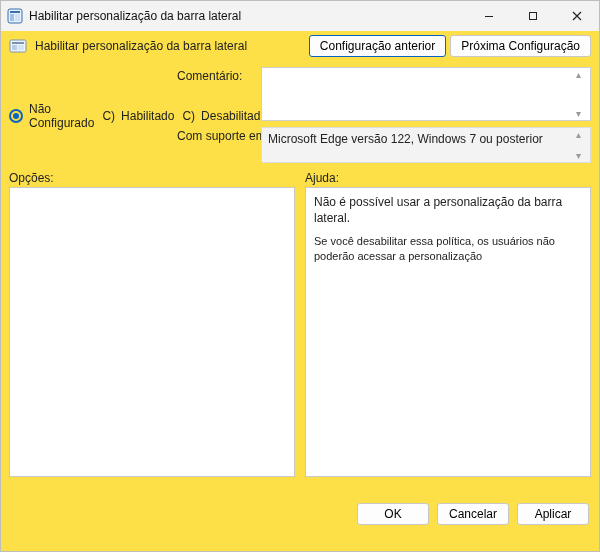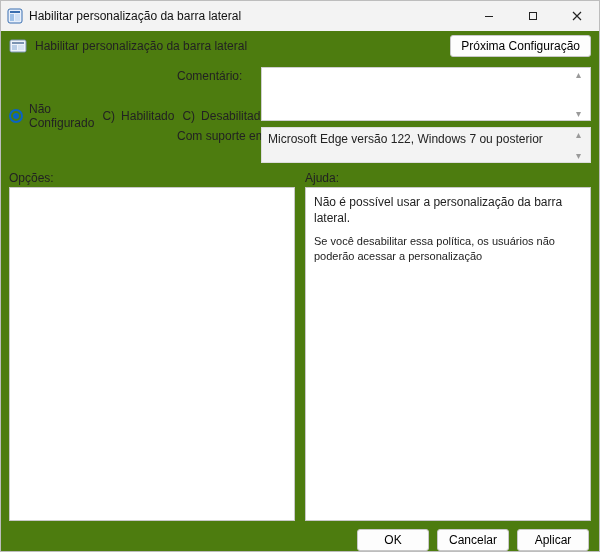--- a/index.html
+++ b/index.html
@@ -8,21 +8,21 @@
     font-family: "Segoe UI", Tahoma, sans-serif;
     font-size: 12px;
     background: #f0f0f0;
     width: 600px;
     height: 552px;
     overflow: hidden;
   }
   .window {
     width: 600px;
     height: 552px;
-    background: #4d7c0f;
+    background: #fde047;
     border: 1px solid #bdbdbd;
     display: flex;
     flex-direction: column;
   }
   .titlebar {
     height: 30px;
     display: flex;
     align-items: center;
     padding: 0 0 0 6px;
     background: #f3f3f3;
@@ -125,36 +125,36 @@
     grid-template-columns: 1fr 1fr;
     gap: 10px;
     padding: 8px;
     flex: 1;
     min-height: 0;
   }
   .panel-label { margin-bottom: 2px; color: #222; }
   .panel-box {
     background: #fff;
     border: 1px solid #c8c8c8;
-    height: 334px;
+    height: 290px;
     padding: 6px 8px;
     overflow: hidden;
     font-size: 12px;
     line-height: 1.35;
     color: #222;
   }
   .panel-box.options { }
   .panel-box p { margin: 0 0 8px 0; }
   .panel-box .lead { font-weight: 400; }
   .panel-box .small { font-size: 11px; }
   .footer {
     display: flex;
     justify-content: flex-end;
     gap: 8px;
-    padding: 8px 10px 0 10px;
+    padding: 8px 10px 26px 10px;
   }
   .footer .btn { min-width: 72px; }
 </style>
 </head>
 <body>
 
 <div class="window">
 
   <div class="titlebar">
     <span class="app-icon">
@@ -187,20 +187,21 @@
     <span class="icon">
       <svg viewBox="0 0 18 18" width="18" height="18">
         <rect x="1" y="3" width="16" height="12" rx="1.5" fill="#eef3fa" stroke="#7a93b2"></rect>
         <rect x="3" y="5" width="12" height="2" fill="#7a93b2"></rect>
         <rect x="3" y="8" width="5" height="5" fill="#b8cde6"></rect>
         <rect x="9" y="8" width="6" height="5" fill="#d7e4f2"></rect>
       </svg>
     </span>
     <span class="htitle">Habilitar personalização da barra lateral</span>
     <div class="navbtns">
+      <button class="btn primary-outline">Configuração anterior</button>
       <button class="btn">Próxima Configuração</button>
     </div>
   </div>
 
   <div class="content">
 
     <div class="radios">
       <div class="radio-row">
         <span class="radio-dot">
             <span class="inner"></span>

